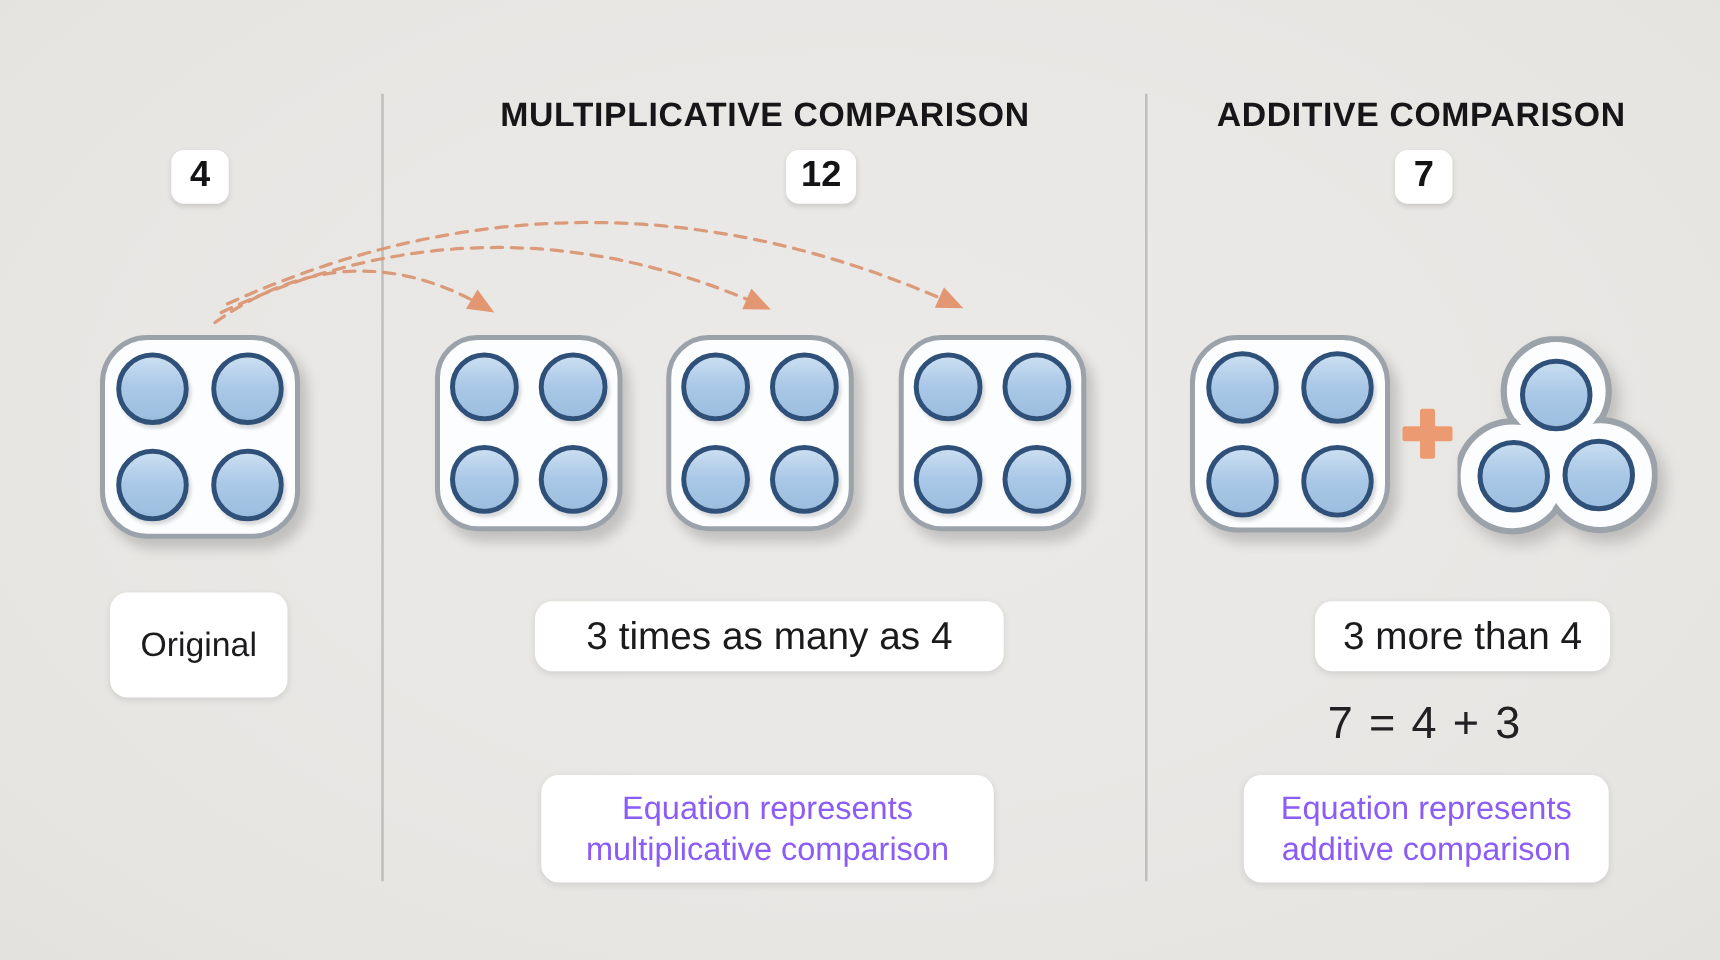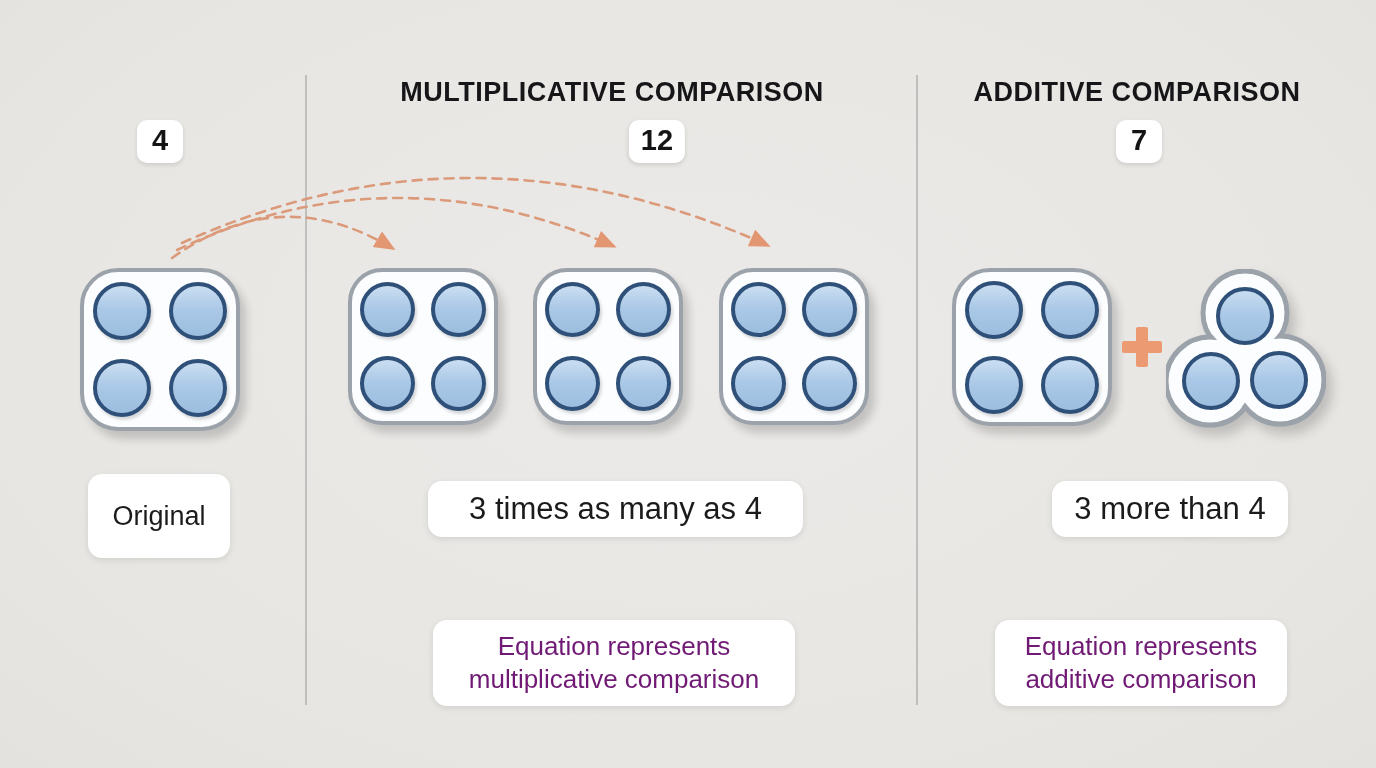--- a/index.html
+++ b/index.html
@@ -39,21 +39,21 @@
   #tile-a1{left:952px;top:268px;width:160px;height:158px;}
 
   .pill{position:absolute;background:#ffffff;border-radius:14px;text-align:center;
         box-shadow:0 2px 6px rgba(0,0,0,.10);color:#1b1b1d;}
   .pill.statement{font-size:31px;font-weight:500;line-height:56px;height:56px;top:481px;}
   #pill-mult{left:428px;width:375px;}
   #pill-add{left:1040px;width:236px;margin-left:12px;}
   #pill-orig{left:88px;top:474px;width:142px;height:84px;font-size:27px;line-height:34px;
              display:flex;flex-direction:column;justify-content:center;gap:20px;}
   .caption{position:absolute;top:620px;background:#ffffff;border-radius:14px;height:86px;
-           font-size:26px;line-height:33px;text-align:center;color:#701a75;
+           font-size:26px;line-height:33px;text-align:center;color:#8b5cf6;
            display:flex;flex-direction:column;justify-content:center;
            box-shadow:0 2px 6px rgba(0,0,0,.10);}
   #cap-mult{left:433px;width:362px;}
   #cap-add{left:995px;width:292px;}
 
   .eq{position:absolute;top:557px;transform:translateX(-50%);font-size:36px;
       font-weight:500;letter-spacing:1.5px;color:#212123;white-space:nowrap;}
   .eq.mult{left:616px;} .eq.add{left:1140px;}
 
   .plus{position:absolute;left:1122px;top:327px;width:40px;height:40px;}
@@ -161,18 +161,19 @@
     </g>
 
     <g stroke="#2f5078" stroke-width="4" fill="url(#dg)">
       <circle cx="79" cy="47" r="27"></circle>
       <circle cx="45" cy="112" r="27"></circle>
       <circle cx="113" cy="111" r="27"></circle>
     </g>
   </svg>
 
   <div class="pill statement" id="pill-add">3 more than 4</div>
+  <div class="eq add">7 = 4 + 3</div>
   <div class="caption" id="cap-add">
     <span>Equation represents</span>
     <span>additive comparison</span>
   </div>
 
 </div>
 
 </body></html>

